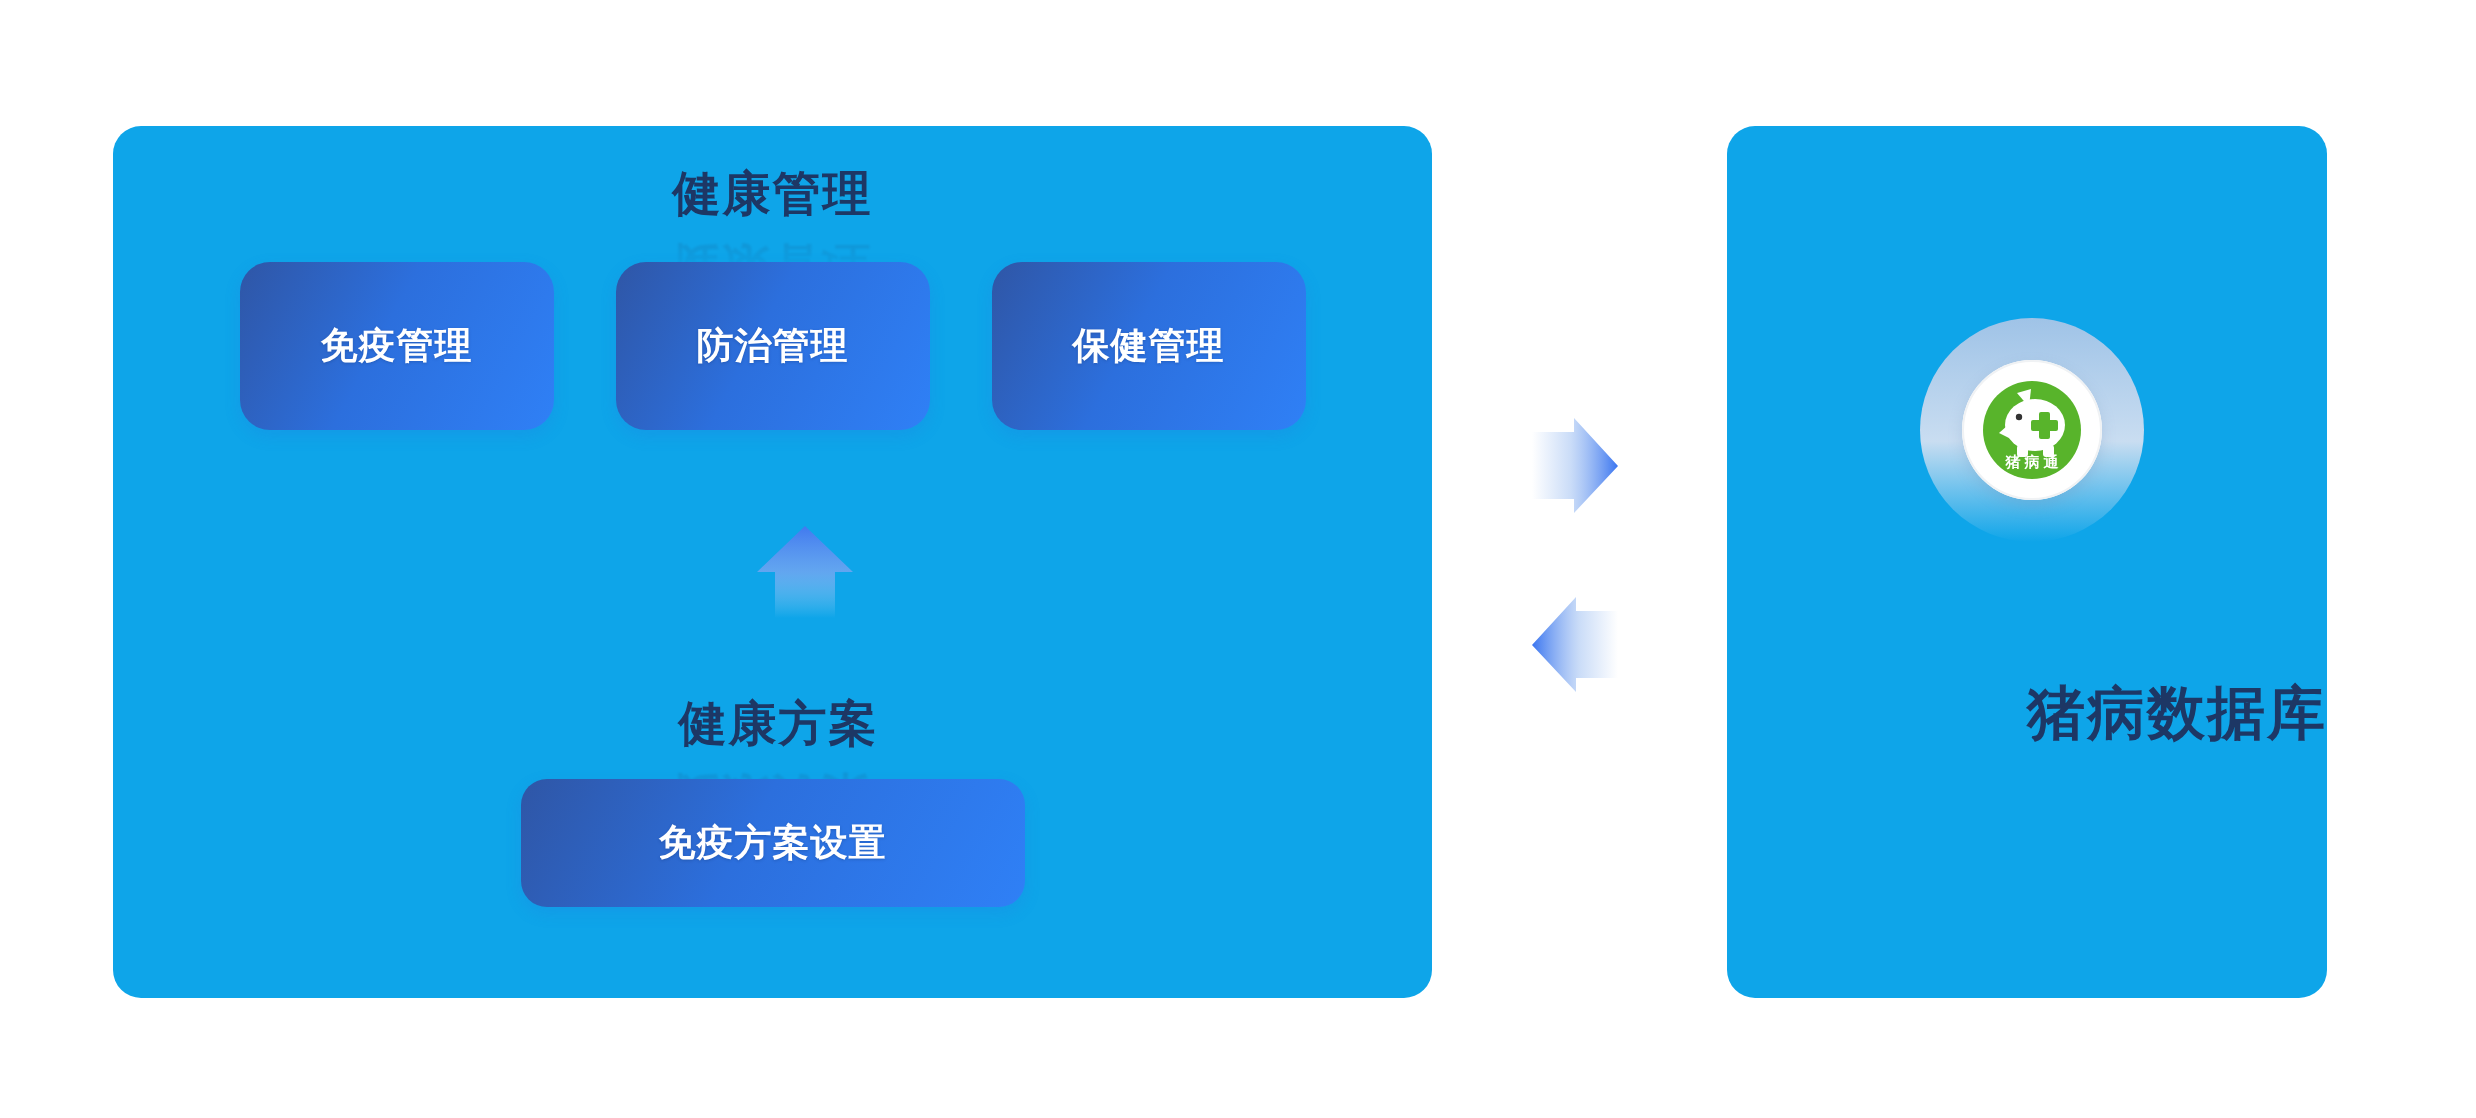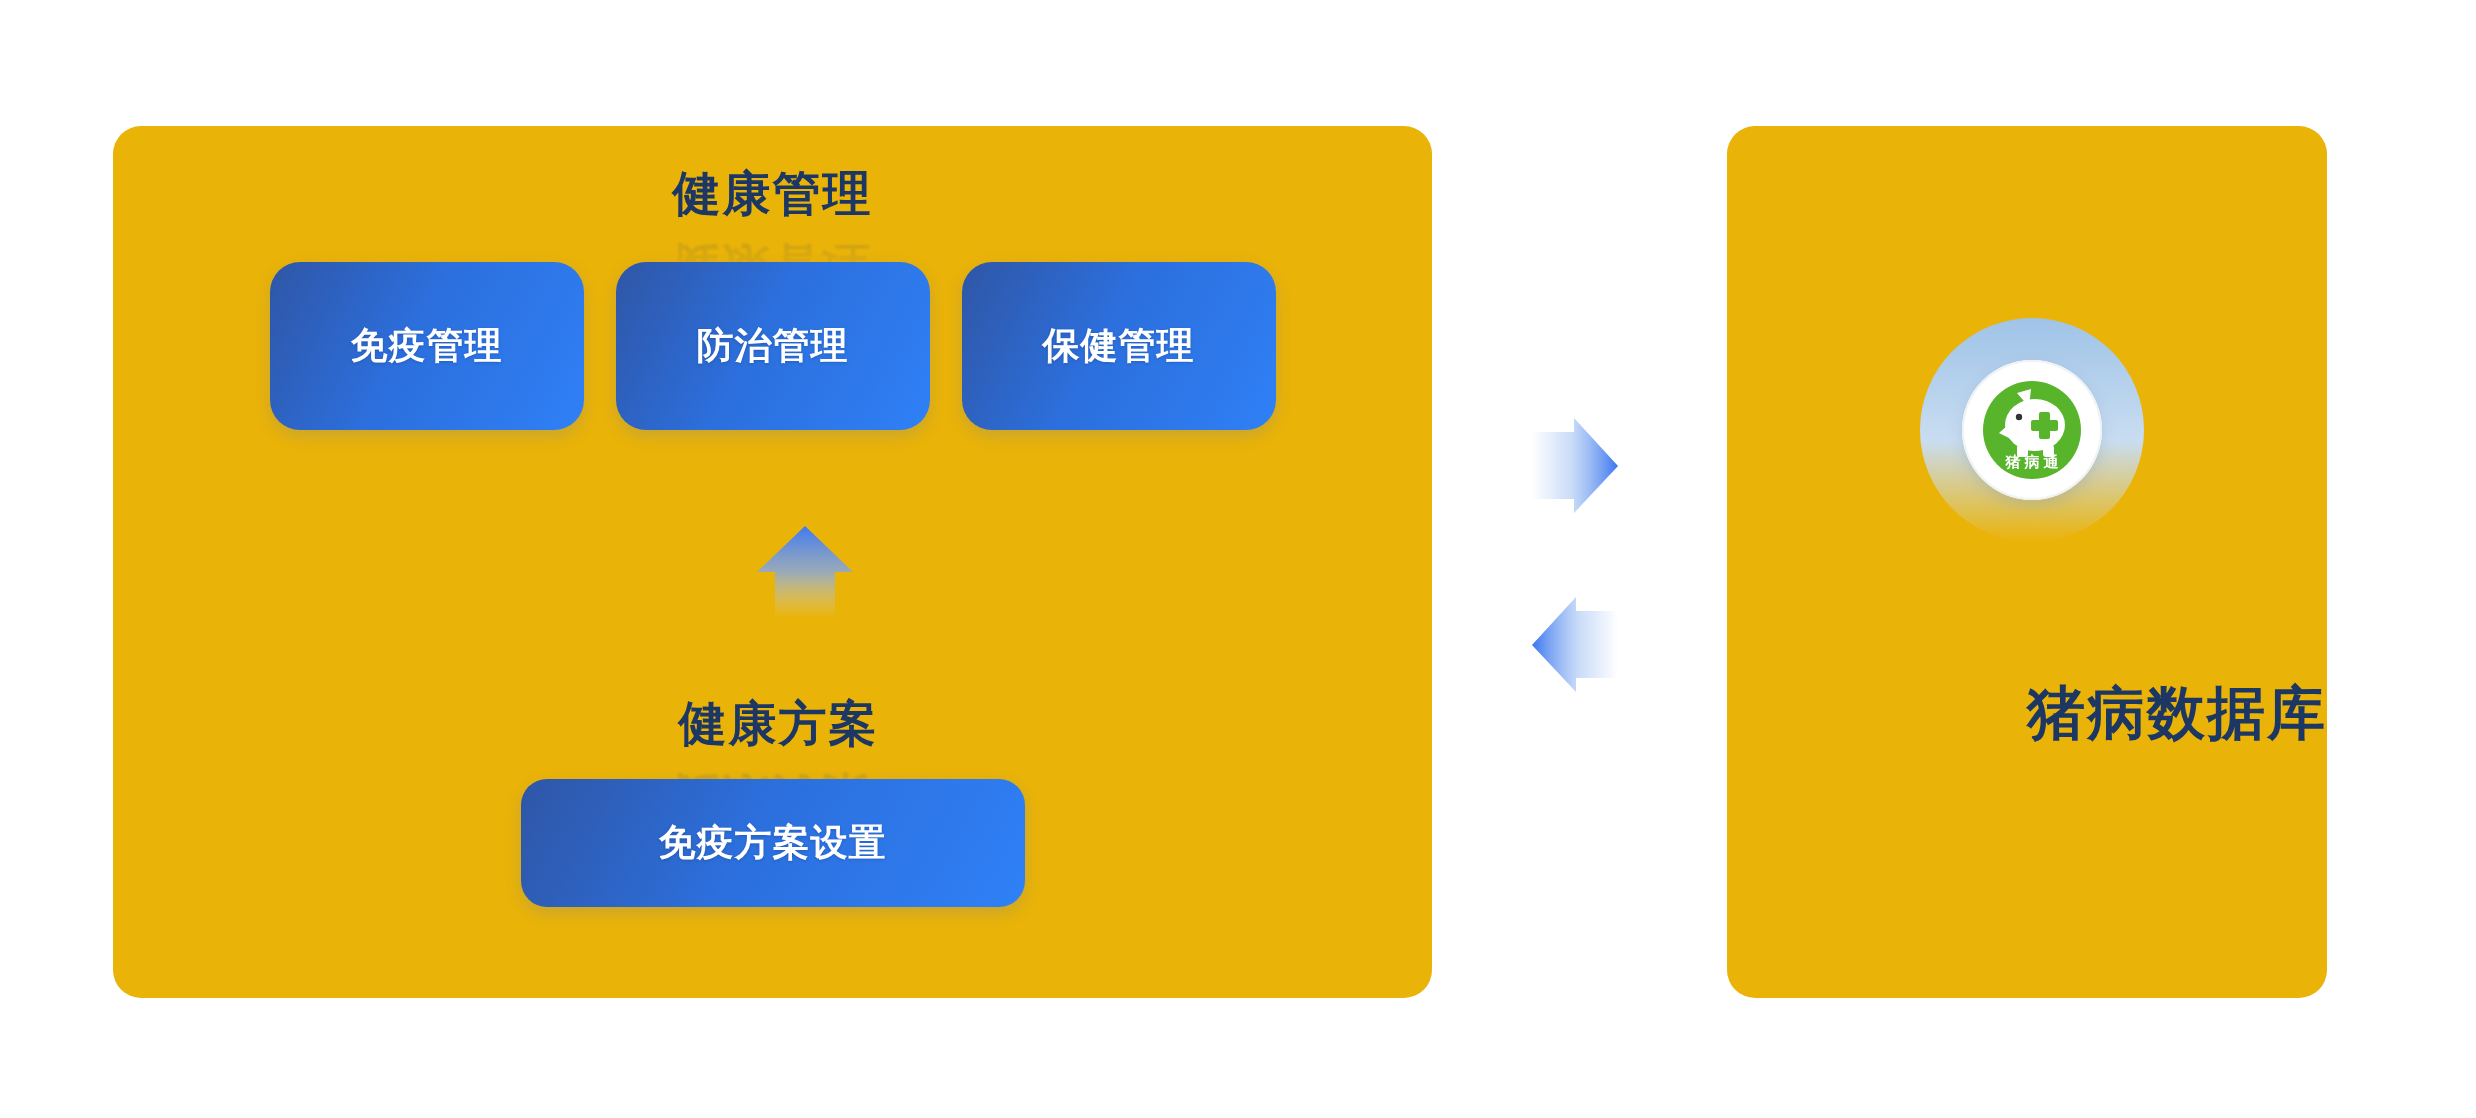--- a/index.html
+++ b/index.html
@@ -1,21 +1,21 @@
 <!DOCTYPE html>
 <html><head>
 <meta charset="utf-8">
 <style>
   html,body { margin:0; padding:0; background:#ffffff; }
   .canvas {
     position:relative; width:2476px; height:1118px; background:#ffffff;
     font-family:"Liberation Sans", sans-serif; overflow:hidden;
   }
   .panel {
-    position:absolute; background:#eab308; border-radius:28px;
+    position:absolute; background:#0ea5e9; border-radius:28px;
   }
   .panel.left  { left:113px;  top:126px; width:1319px; height:872px; }
   .panel.right { left:1727px; top:126px; width:600px;  height:872px; }
 
   .sec-title {
     position:absolute; left:0; width:100%; margin:0; text-align:center;
     font-size:48px; line-height:56px; font-weight:bold; color:#1d3765;
     letter-spacing:2px; z-index:2;
   }
   .t1 { top:40px; }
@@ -29,21 +29,21 @@
     mask-image:linear-gradient(0deg,#000 10%,transparent 65%);
     z-index:1; pointer-events:none;
   }
   .r1 { top:112px; }
   .r2 { top:642px; }
 
   .btn-row {
     position:absolute; left:0; width:100%;
     display:flex; justify-content:center; z-index:3;
   }
-  .row1 { top:136px; gap:32px;align-items:flex-end; }
+  .row1 { top:136px; gap:62px;align-items:flex-end; }
   .row2 { top:653px; gap:52px; }
 
   .pill {
     border:none; cursor:pointer; color:#ffffff; font-weight:bold;
     font-family:"Liberation Sans", sans-serif; letter-spacing:1px;
     background:linear-gradient(118deg,#2f56a6 0%, #2c6fdd 45%, #2f80f6 100%);
     box-shadow:0 6px 16px rgba(46,108,220,0.18);
     text-shadow:0 1px 3px rgba(10,40,90,0.25);
     display:flex; align-items:center; justify-content:center;
   }

